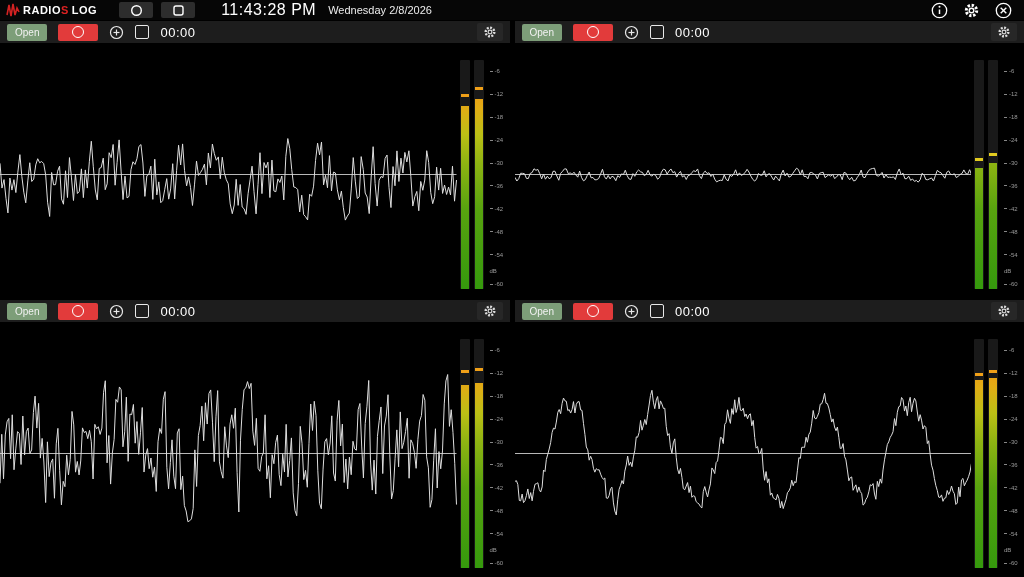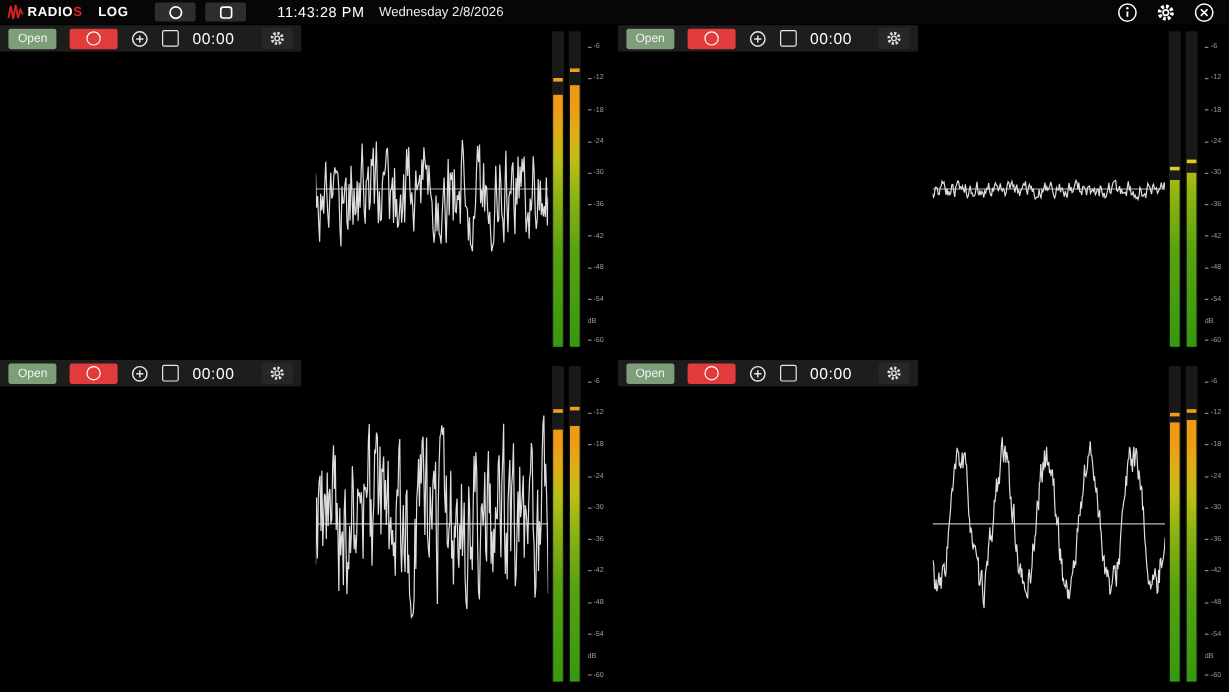--- a/index.html
+++ b/index.html
@@ -3,31 +3,31 @@
 <meta charset="utf-8">
 <style>
   html,body{margin:0;padding:0;background:#000;width:1024px;height:577px;overflow:hidden;
     font-family:"Liberation Sans",sans-serif;-webkit-font-smoothing:antialiased;}
   
   .topbar{height:20px;background:#060606;display:flex;align-items:center;padding:0 6px;position:relative;}
   .logo{display:flex;align-items:center;gap:3px;margin-right:14px;}
   .logo svg{display:block}
   .logo-text{font-size:11px;font-weight:bold;color:#fff;letter-spacing:.5px;}
   .logo-text .accent{color:#d22;}
-  .logo-text .p2{margin-left:13px;}
+  .logo-text .p2{margin-left:3px;}
   .tb-btn{width:34px;height:16px;background:#2d2d2d;border:none;border-radius:2px;
     display:flex;align-items:center;justify-content:center;margin-left:8px;cursor:pointer;padding:0;}
-  .clock{font-size:12px;color:#fff;margin-left:26px;letter-spacing:.5px;}
+  .clock{font-size:16px;color:#fff;margin-left:26px;letter-spacing:.5px;}
   .date{font-size:11px;color:#ececec;margin-left:12px;}
   .tb-right{margin-left:auto;display:flex;align-items:center;gap:15px;margin-right:6px;}
   .tb-icon{background:none;border:none;padding:0;cursor:pointer;display:flex;}
   
   .grid{position:absolute;top:21px;left:0;right:0;bottom:4px;display:grid;
     grid-template-columns:1fr 1fr;grid-template-rows:1fr 1fr;gap:6px 5px;background:#000;}
-  .panel{display:flex;flex-direction:row;background:#000;min-height:0;gap:12px;}
+  .panel{display:flex;flex-direction:column;background:#000;min-height:0;gap:12px;}
   .ptoolbar{height:22px;flex:0 0 22px;background:#1d1d1d;display:flex;align-items:center;gap:11px;padding:0 7px;}
   .btn-open{height:17px;padding:0 8px;background:#7d9e79;color:#f2f2f2;font-size:10px;
     border:none;border-radius:2px;cursor:pointer;font-family:inherit;}
   .btn-rec{width:40px;height:17px;background:#e23b3b;border:none;border-radius:2px;
     display:flex;align-items:center;justify-content:center;cursor:pointer;padding:0;}
   .rec-ring{width:10px;height:10px;border:1.6px solid #fff;border-radius:50%;display:block;}
   .btn-plain{background:none;border:none;padding:0;display:flex;cursor:pointer;}
   .chk{width:12px;height:12px;border:1.6px solid #e8e8e8;border-radius:2px;display:block;cursor:pointer;}
   .timer{font-size:13px;color:#fff;letter-spacing:.5px;}
   .spacer{flex:1;}

